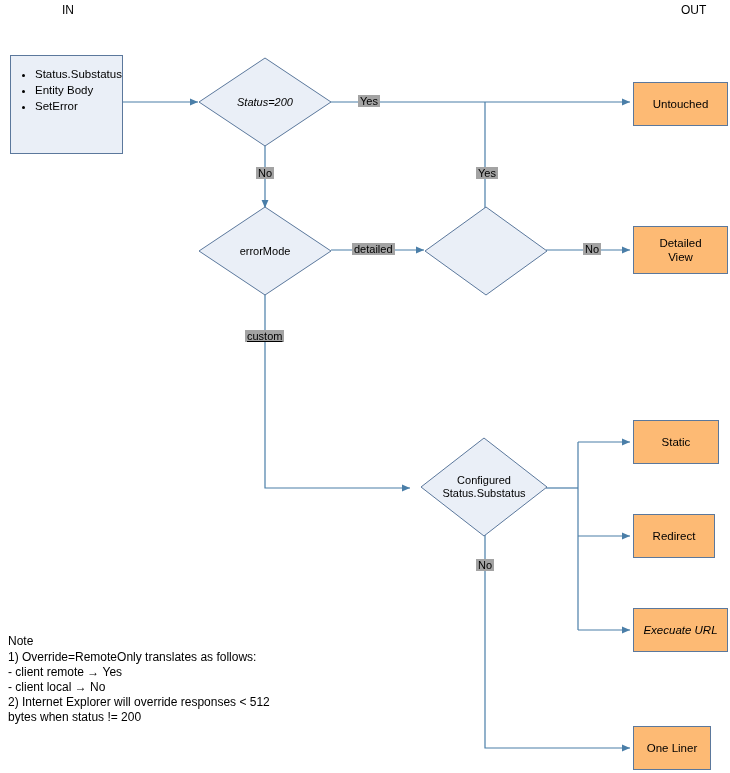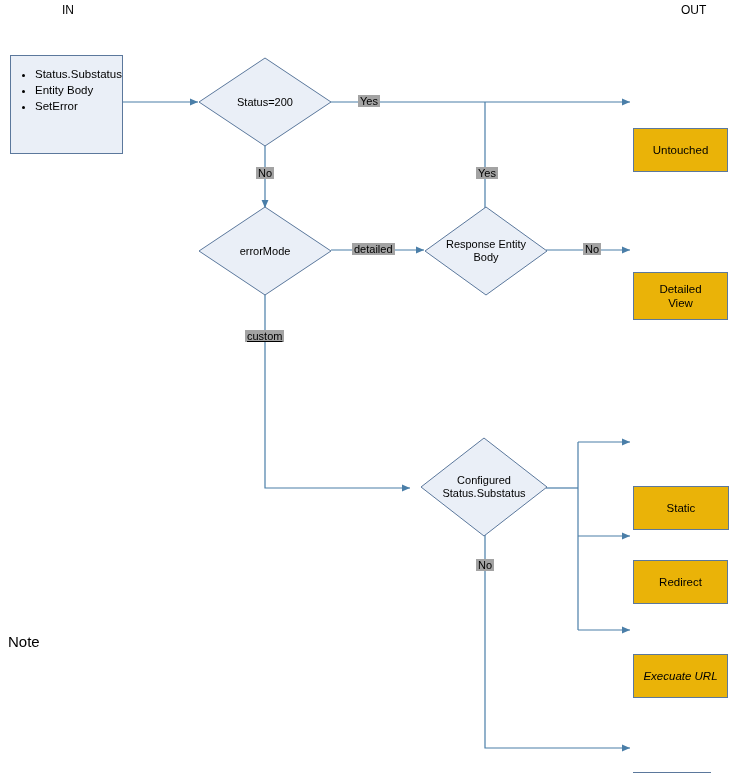--- a/index.html
+++ b/index.html
@@ -19,24 +19,23 @@
     background: #ffffff;
   }
   .lbl-head {
     position: absolute;
     font-size: 12px;
     color: #000;
     white-space: nowrap;
   }
   .box {
     position: absolute;
-    background: #eab308;
+    background: #fdba74;
     border: 1px solid #5b789c;
     box-sizing: border-box;
-    margin-top: 46px;
   }
   .box .box-text {
     position: absolute;
     left: 0; right: 0;
     top: 50%;
     transform: translateY(-50%);
     text-align: center;
     font-size: 11.5px;
     line-height: 14px;
     color: #000;
@@ -82,21 +81,21 @@
     padding: 0 2px;
   }
   #connectors {
     position: absolute;
     top: 0; left: 0;
     width: 730px;
     height: 773px;
   }
   .note {
     position: absolute;
-    font-size: 15px;
+    font-size: 12px;
     line-height: 15px;
     color: #000;
     white-space: pre-line;
   }
 </style>
 </head>
 <body>
 
 <div id="canvas">
 
@@ -137,73 +136,76 @@
   </svg>
 
   <div class="inbox" style="left:10px; top:55px; width:113px; height:99px;">
     <ul>
       <li>Status.Substatus</li>
       <li>Entity Body</li>
       <li>SetError</li>
     </ul>
   </div>
 
-  <div class="diamond-wrap" style="left:198px; top:57px; width:134px; height:90px;">
+  <div class="diamond-wrap" style="left:198px; top:57px; width:134px; height:90px;font-style:italic;">
     <svg width="134" height="90">
         <polygon points="67,1 133,45 67,89 1,45" fill="#eaeff7" stroke="#5b789c" stroke-width="1"></polygon>
       </svg>
     <div class="diamond-text">Status=200</div>
   </div>
 
   <div class="diamond-wrap" style="left:198px; top:206px; width:134px; height:90px;text-decoration:underline;">
     <svg width="134" height="90">
         <polygon points="67,1 133,45 67,89 1,45" fill="#eaeff7" stroke="#5b789c" stroke-width="1"></polygon>
       </svg>
     <div class="diamond-text">errorMode</div>
   </div>
 
   <div class="diamond-wrap" style="left:424px; top:206px; width:124px; height:90px;">
     <svg width="124" height="90">
         <polygon points="62,1 123,45 62,89 1,45" fill="#eaeff7" stroke="#5b789c" stroke-width="1"></polygon>
       </svg>
-    <div class="diamond-text" style="white-space:pre-line;">Response Entity
-Body</div>
   </div>
 
   <div class="diamond-wrap" style="left:420px; top:437px; width:128px; height:100px;">
     <svg width="128" height="100">
         <polygon points="64,1 127,50 64,99 1,50" fill="#eaeff7" stroke="#5b789c" stroke-width="1"></polygon>
       </svg>
     <div class="diamond-text" style="white-space:pre-line;">Configured
 Status.Substatus</div>
   </div>
 
   <div class="box" style="left:633px; top:82px; width:95px; height:44px;">
     <div class="box-text">Untouched</div>
   </div>
   <div class="box" style="left:633px; top:226px; width:95px; height:48px;">
     <div class="box-text" style="white-space:pre-line;">Detailed
 View</div>
   </div>
-  <div class="box" style="left:633px; top:440px; width:96px; height:44px;">
+  <div class="box" style="left:633px; top:420px; width:86px; height:44px;">
     <div class="box-text">Static</div>
   </div>
-  <div class="box" style="left:633px; top:514px; width:95px; height:44px;">
+  <div class="box" style="left:633px; top:514px; width:82px; height:44px;">
     <div class="box-text">Redirect</div>
   </div>
   <div class="box" style="left:633px; top:608px; width:95px; height:44px;font-style:italic;">
     <div class="box-text">Execuate URL</div>
   </div>
   <div class="box" style="left:633px; top:726px; width:78px; height:44px;">
     <div class="box-text">One Liner</div>
   </div>
 
   <div class="edge-label" style="left:358px; top:95px;">Yes</div>
   <div class="edge-label" style="left:256px; top:167px;">No</div>
   <div class="edge-label" style="left:476px; top:167px;">Yes</div>
   <div class="edge-label" style="left:352px; top:243px;">detailed</div>
   <div class="edge-label" style="left:583px; top:243px;">No</div>
   <div class="edge-label" style="left:245px; top:330px;text-decoration:underline;">custom</div>
   <div class="edge-label" style="left:476px; top:559px;">No</div>
 
   <div class="note" style="left:8px; top:634px; width:320px;">Note</div>
+  <div class="note" style="left:8px; top:650px; width:340px;">1) Override=RemoteOnly translates as follows:
+- client remote → Yes
+- client local → No
+2) Internet Explorer will override responses &lt; 512
+bytes when status != 200</div>
 
 </div>
 
 </body></html>

